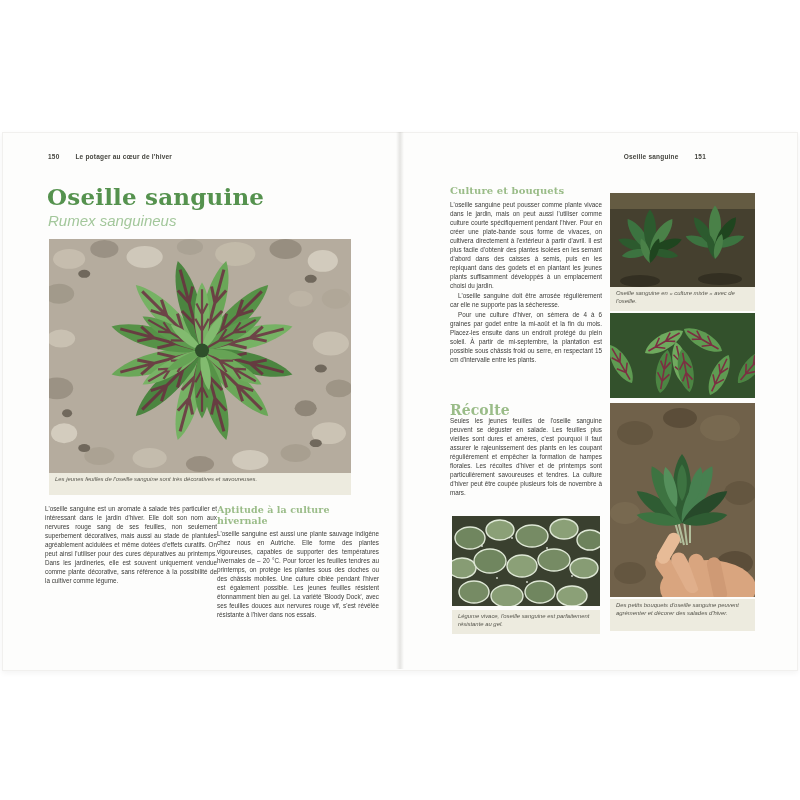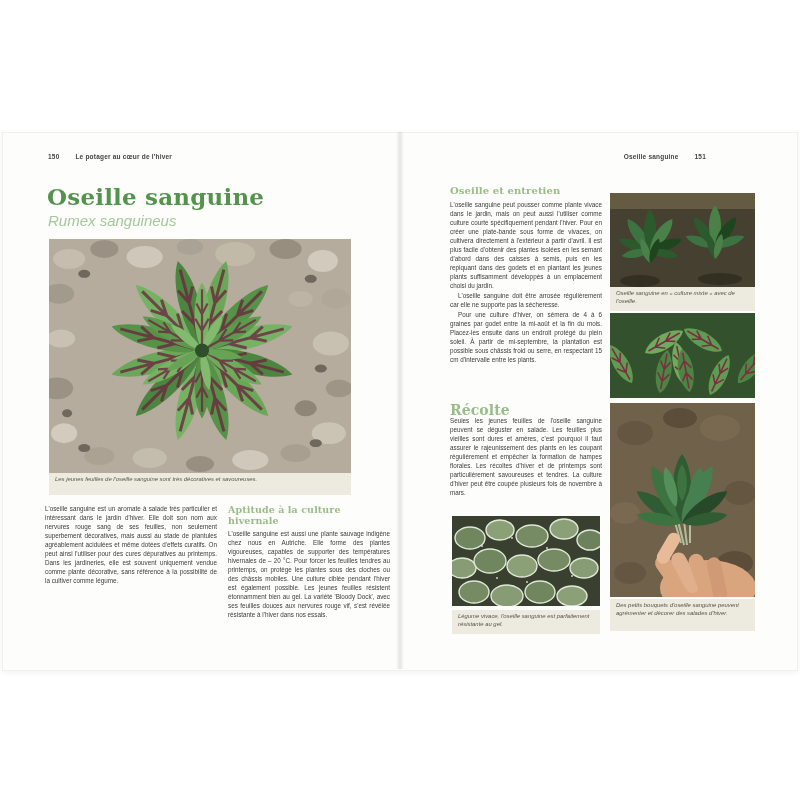--- a/index.html
+++ b/index.html
@@ -19,21 +19,21 @@
   .subtitle{position:absolute;left:48px;top:212px;font-family:Liberation Sans, sans-serif;font-style:italic;
     font-size:15px;color:#a3c79b;}
   
   .photo{position:absolute;overflow:hidden;background:#888;}
   .photo svg{display:block;width:100%;height:100%;}
   
   .cap{position:absolute;background:#edebdf;color:#55544b;font-size:5.9px;font-style:italic;
     line-height:1.35;padding:3px 6px;box-sizing:border-box;}
   
   .body-txt{font-size:6.3px;line-height:1.43;color:#3b3b38;text-align:justify;}
-  .cols{position:absolute;left:45px;top:504px;width:345px;display:flex;gap:11px;}
+  .cols{position:absolute;left:45px;top:504px;width:345px;display:flex;}
   .col1{width:172px;}
   .col2{width:162px;}
   .sec-head{font-family:"DejaVu Serif",serif;font-weight:bold;font-size:9.5px;color:#9abc88;
     margin:0 0 3px 0;letter-spacing:.1px;}
   .rp-head1{position:absolute;left:450px;top:185px;}
   .rp-col{position:absolute;left:450px;width:152px;}
   .indent{text-indent:8px;}
   p{margin:0;}
   p + p{margin-top:1px;}
 </style>
@@ -188,21 +188,21 @@
     <div class="col2">
       <div class="sec-head">Aptitude à la culture hivernale</div>
       <div class="body-txt">L'oseille sanguine est aussi une plante sauvage indigène chez nous en Autriche. Elle forme des plantes vigoureuses, capables de supporter des températures hivernales de – 20 °C. Pour forcer les feuilles tendres au printemps, on protège les plantes sous des cloches ou des châssis mobiles. Une culture ciblée pendant l'hiver est également possible. Les jeunes feuilles résistent étonnamment bien au gel. La variété 'Bloody Dock', avec ses feuilles douces aux nervures rouge vif, s'est révélée résistante à l'hiver dans nos essais.</div>
     </div>
   </div>
 
   <div class="runhead" style="right:34px;top:153px;text-align:right;">
     <span>Oseille sanguine</span><span class="num"></span><span>151</span>
   </div>
 
-  <div class="sec-head rp-head1" style="font-size:10px;">Oseille et entretien</div>
+  <div class="sec-head rp-head1" style="font-size:10px;">Culture et bouquets</div>
 
   <div class="rp-col body-txt" style="top:200px;">
     <p>L'oseille sanguine peut pousser comme plante vivace dans le jardin, mais on peut aussi l'utiliser comme culture courte spécifiquement pendant l'hiver. Pour en créer une plate-bande sous forme de vivaces, on cultivera directement à l'extérieur à partir d'avril. Il est plus facile d'obtenir des plantes isolées en les semant d'abord dans des caisses à semis, puis en les repiquant dans des godets et en plantant les jeunes plants suffisamment développés à un emplacement choisi du jardin.</p>
     <p class="indent">L'oseille sanguine doit être arrosée régulièrement car elle ne supporte pas la sécheresse.</p>
     <p class="indent">Pour une culture d'hiver, on sèmera de 4 à 6 graines par godet entre la mi-août et la fin du mois. Placez-les ensuite dans un endroit protégé du plein soleil. À partir de mi-septembre, la plantation est possible sous châssis froid ou serre, en respectant 15 cm d'intervalle entre les plants.</p>
   </div>
 
   <div class="sec-head" style="position:absolute;left:450px;top:402px;font-size:14px;">Récolte</div>
   <div class="rp-col body-txt" style="top:416px;">Seules les jeunes feuilles de l'oseille sanguine peuvent se déguster en salade. Les feuilles plus vieilles sont dures et amères, c'est pourquoi il faut assurer le rajeunissement des plants en les coupant régulièrement et empêcher la formation de hampes florales. Les récoltes d'hiver et de printemps sont particulièrement savoureuses et tendres. La culture d'hiver peut être coupée plusieurs fois de novembre à mars.</div>
 

